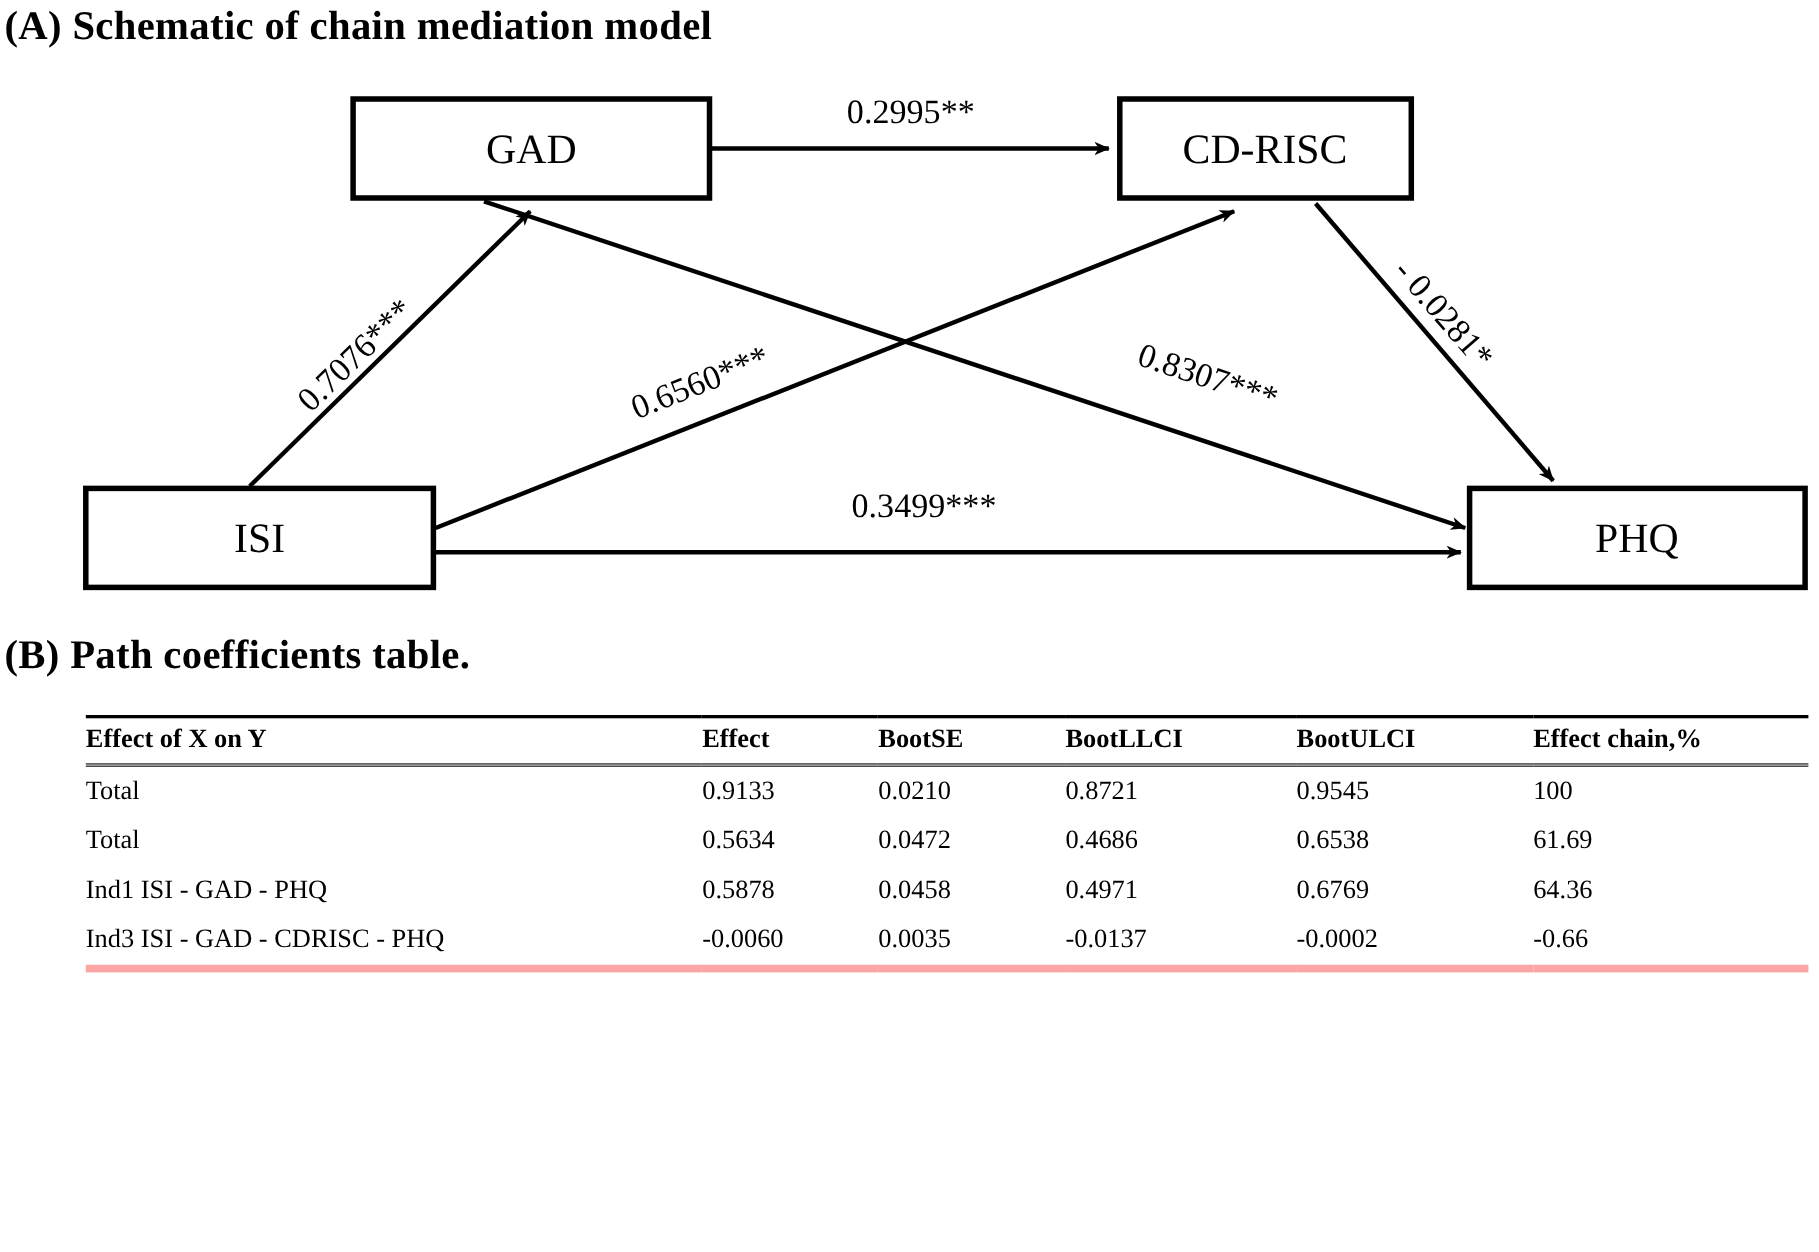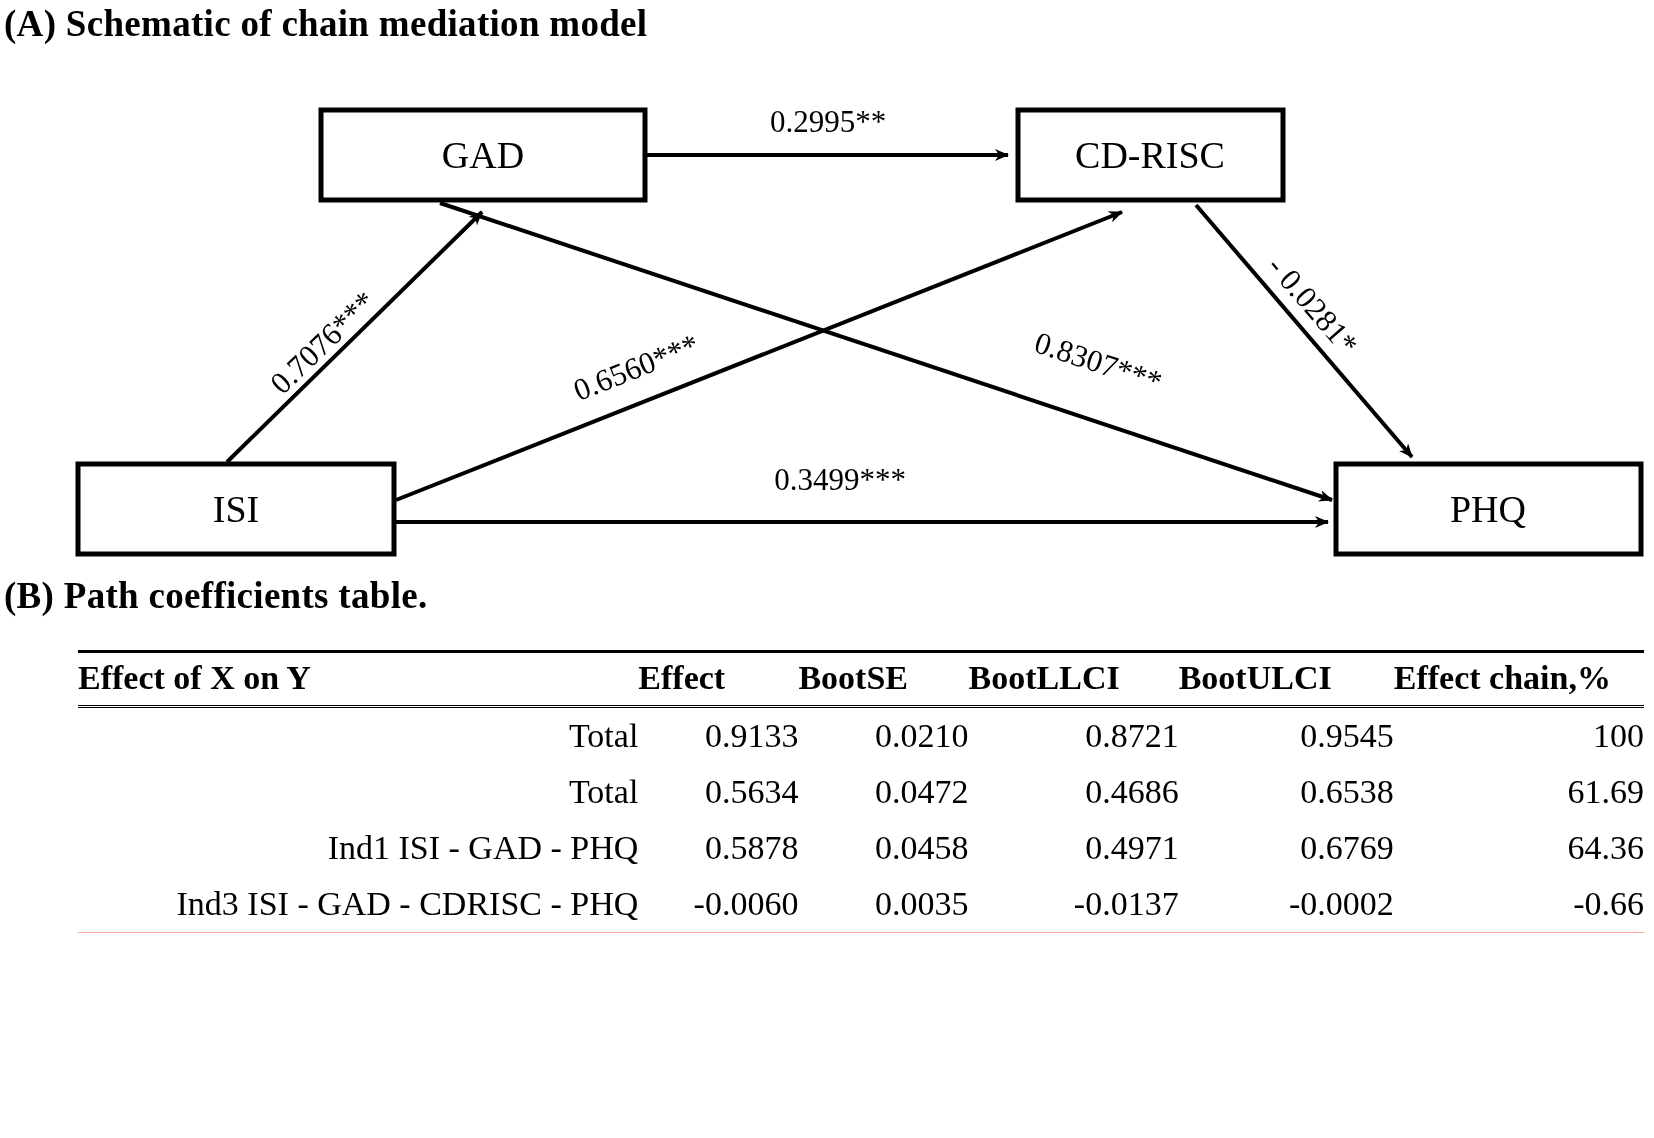--- a/index.html
+++ b/index.html
@@ -1,31 +1,31 @@
 <!DOCTYPE html>
 <html><head>
 <meta charset="utf-8">
 <style>
   html,body{margin:0;padding:0;background:#ffffff;}
   body{width:1654px;height:1138px;position:relative;font-family:"Liberation Serif",serif;color:#000;}
   .panel-title{font-family:"Liberation Serif",serif;font-weight:bold;color:#000;letter-spacing:0.3px;}
   #title-a{position:absolute;left:4px;top:2px;font-size:37px;}
   #title-b{position:absolute;left:4px;top:574px;font-size:37px;}
-  #diagram{position:absolute;left:0;top:72px;width:1654px;height:500px;}
+  #diagram{position:absolute;left:0;top:52px;width:1654px;height:500px;}
   #diagram svg{display:block;}
   .boxlabel{font-family:"Liberation Serif",serif;font-size:38px;fill:#000;}
   .pathlabel{font-family:"Liberation Serif",serif;font-size:31px;fill:#000;}
   #table-wrap{position:absolute;left:78px;top:650px;width:1566px;}
-  table.coef{border-collapse:collapse;width:1566px;font-family:"Liberation Serif",serif;font-size:34px;}
+  table.coef{border-collapse:collapse;width:1566px;font-family:"Liberation Serif",serif;font-size:24px;}
   table.coef thead th{font-weight:bold;text-align:left;padding:6px 0 8px 0;white-space:nowrap;}
-  table.coef tbody td{text-align:right;padding:9px 0 9px 0;white-space:nowrap;}
+  table.coef tbody td{text-align:left;padding:9px 0 9px 0;white-space:nowrap;}
   table.coef tbody tr.bold td{font-weight:bold;}
   .rule-top{border-top:3px solid #000;}
   .rule-dbl{border-bottom:3px double #000;}
-  .rule-bot{border-bottom:1px solid #fca5a5;}
+  .rule-bot{border-bottom:7px solid #fca5a5;}
   th.c0,td.c0{width:560px;padding-left:16px;}
   th.c1,td.c1{width:160px;}
   th.c2,td.c2{width:170px;}
   th.c3,td.c3{width:210px;}
   th.c4,td.c4{width:215px;}
   th.c5,td.c5{width:250px;}
 </style>
 </head>
 <body>
 

